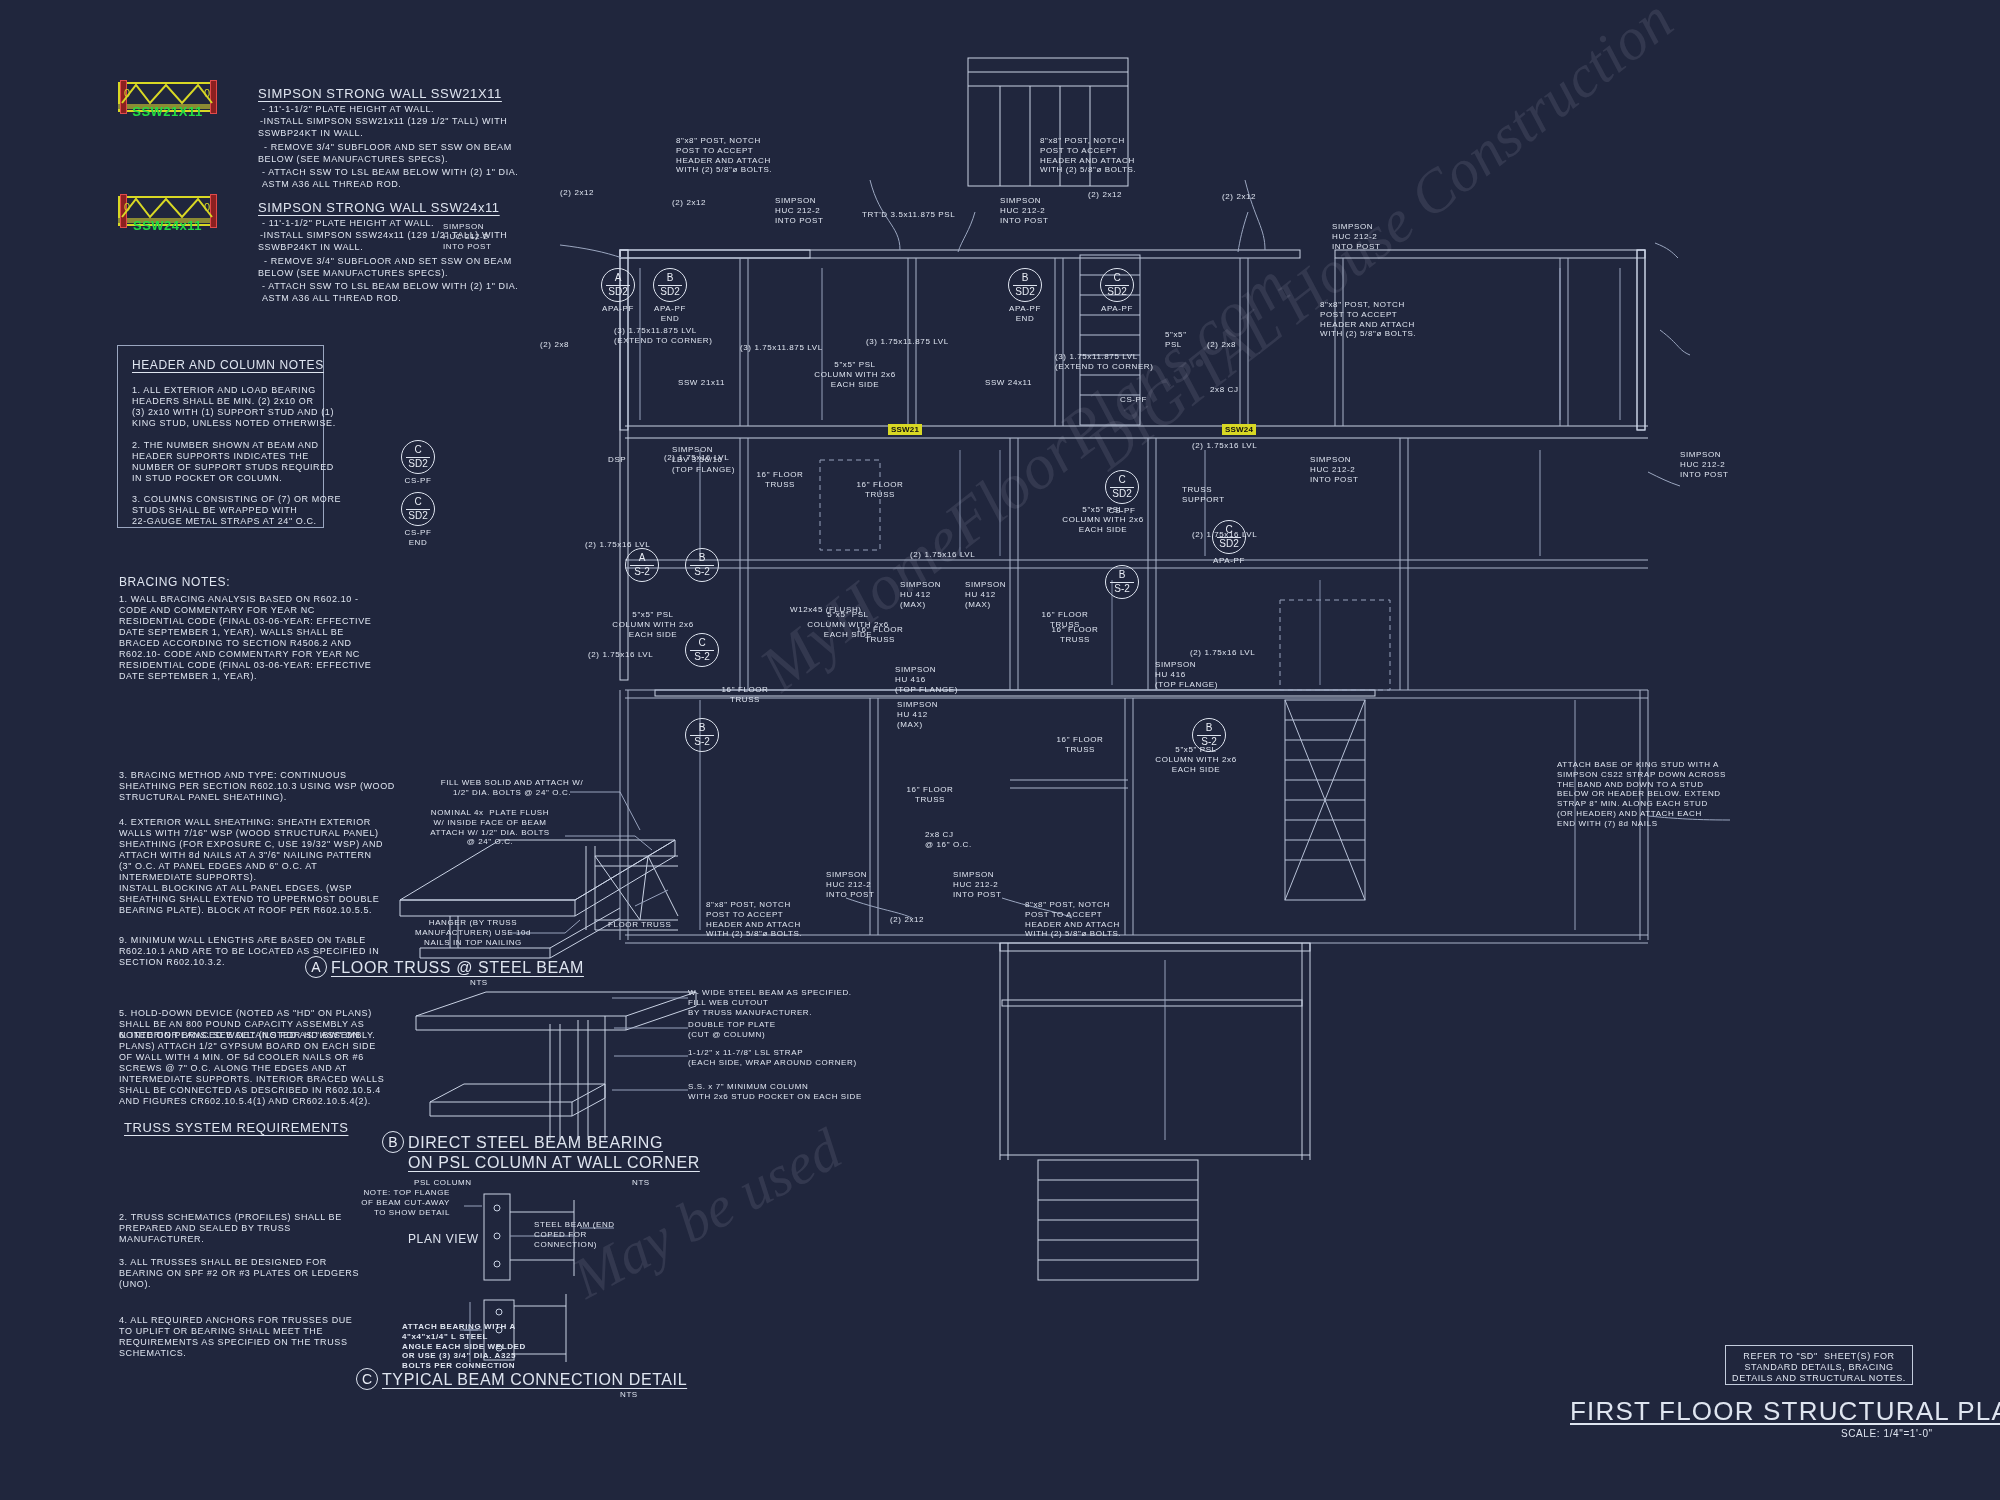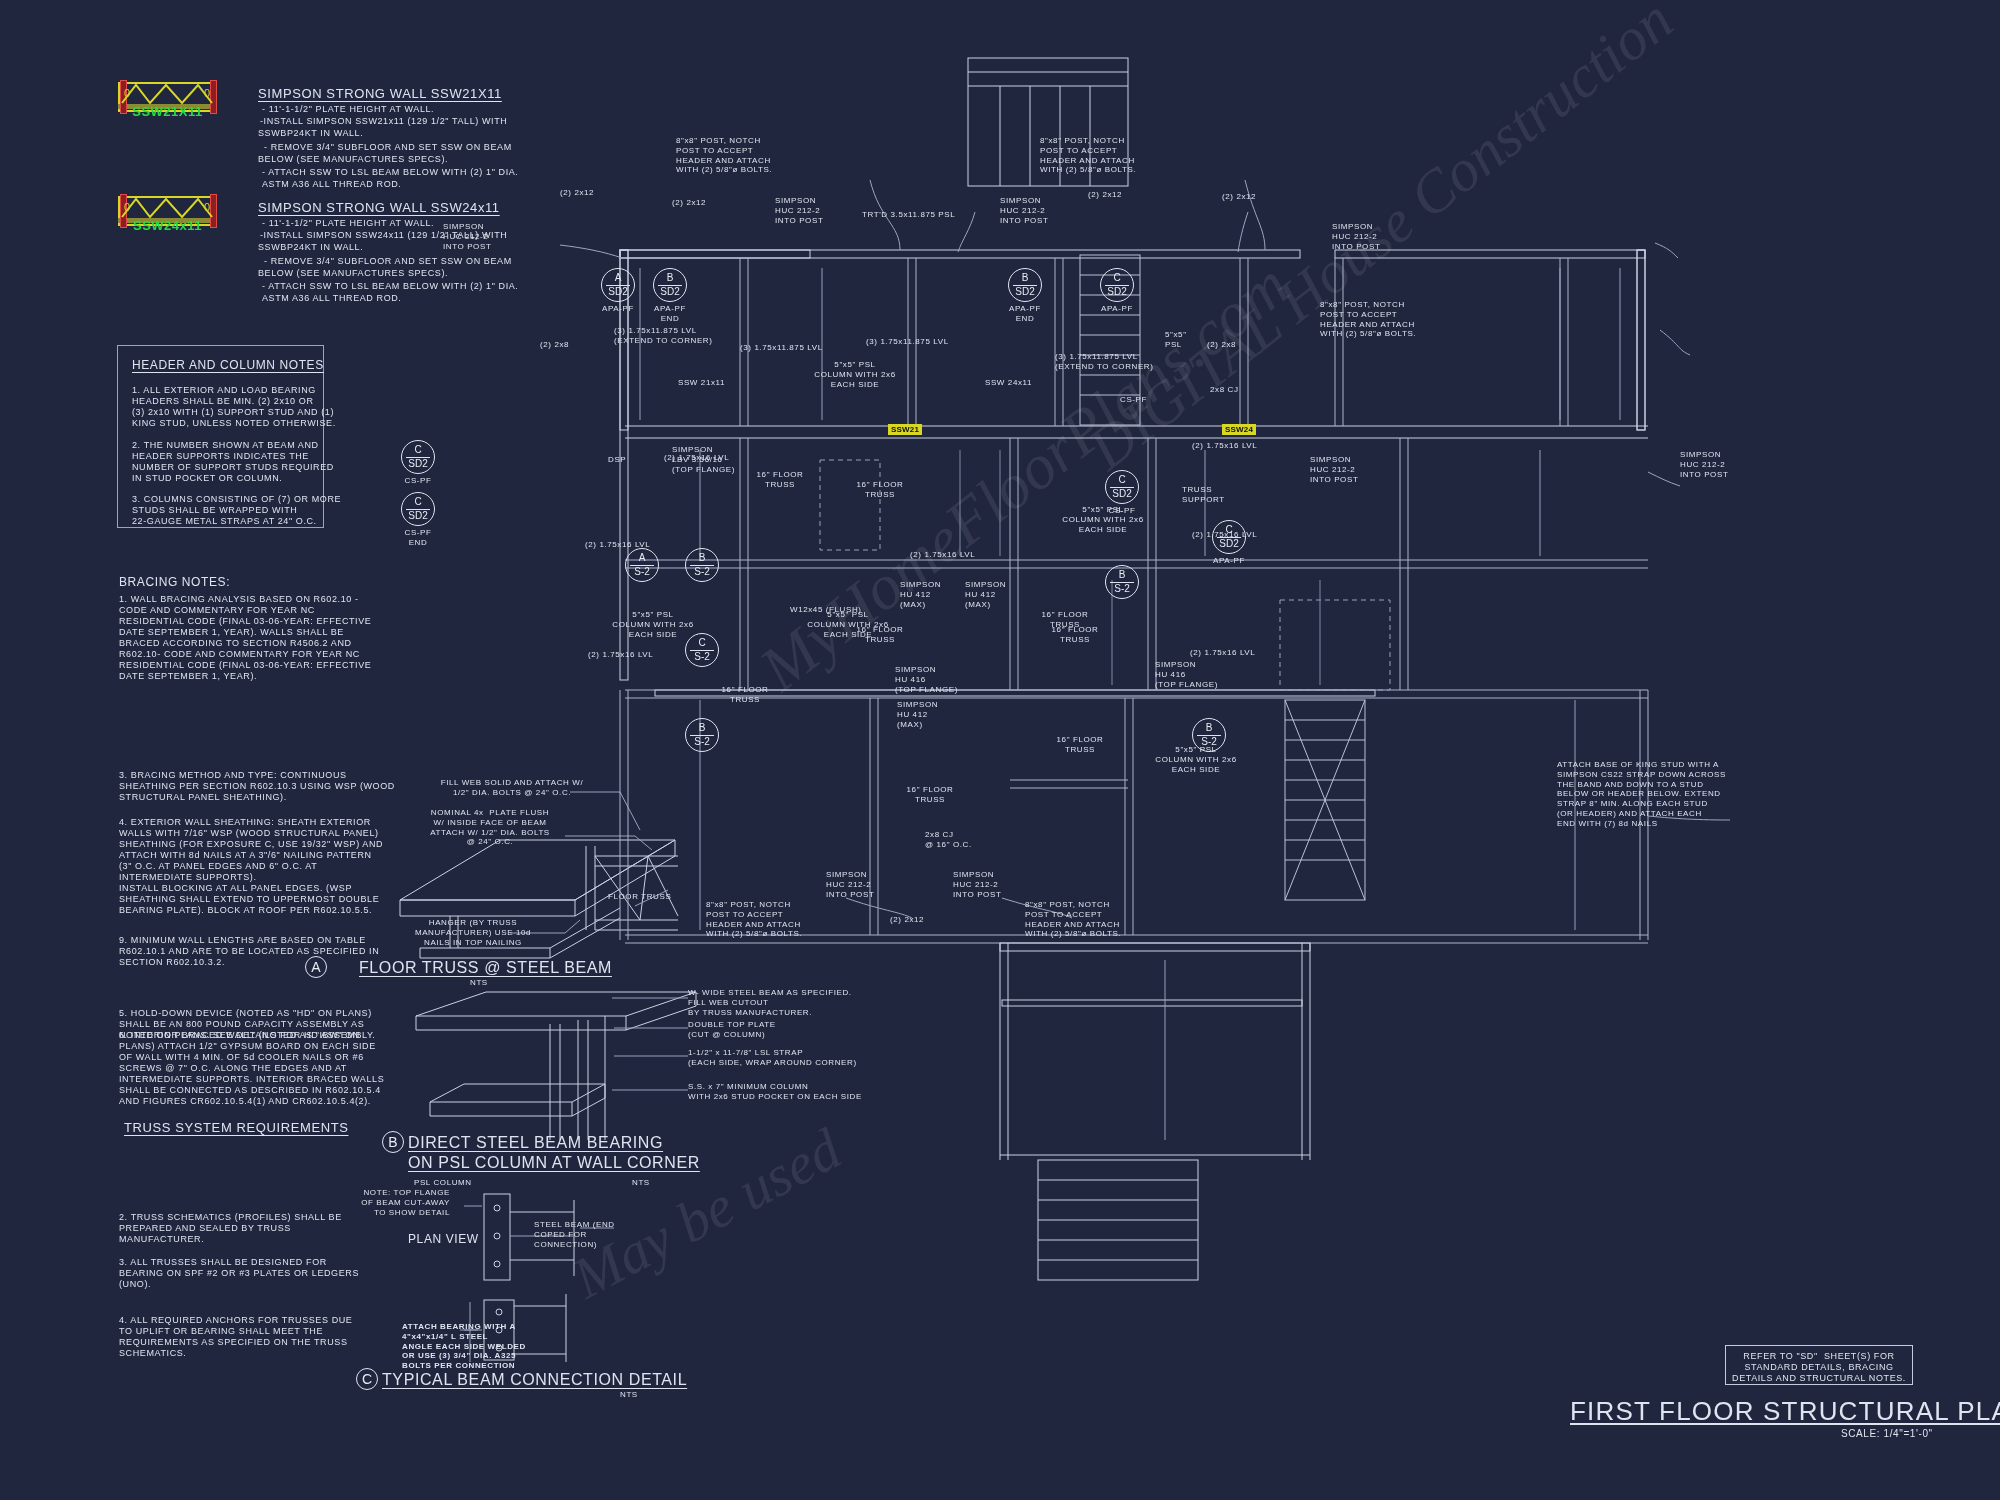--- a/index.html
+++ b/index.html
@@ -251,25 +251,25 @@
   </svg>
   <div class="abs txt t8 ctr" style="left:432px; top:778px; width:160px;">FILL WEB SOLID AND ATTACH W/
 1/2" DIA. BOLTS @ 24" O.C.</div>
   <div class="abs txt t8 ctr" style="left:410px; top:808px; width:160px;">NOMINAL 4x  PLATE FLUSH
 W/ INSIDE FACE OF BEAM
 ATTACH W/ 1/2" DIA. BOLTS
 @ 24" O.C.</div>
   <div class="abs txt t8 ctr" style="left:398px; top:918px; width:150px;">HANGER (BY TRUSS
 MANUFACTURER) USE 10d
 NAILS IN TOP NAILING</div>
-  <div class="abs txt t8" style="left:608px; top:892px;">FLOOR TRUSS</div>
+  <div class="abs txt t8" style="left:608px; top:920px;">FLOOR TRUSS</div>
   <div class="detail-tag" style="left:305px; top:956px;">
     <span>A</span>
   </div>
-  <div class="abs txt t16 uline" style="left:331px; top:958px;margin-left:28px;">FLOOR TRUSS @ STEEL BEAM</div>
+  <div class="abs txt t16 uline" style="left:331px; top:958px;">FLOOR TRUSS @ STEEL BEAM</div>
   <div class="abs txt t8" style="left:470px; top:978px;">NTS</div>
 
   <svg class="abs" style="left:400px; top:990px;" width="300" height="160" viewBox="0 0 300 160">
 
     <polygon points="16,26 86,2 296,2 226,26" class="ln"></polygon>
     <polyline points="16,26 16,40 226,40 226,26" class="ln"></polyline>
     <line x1="226" y1="40" x2="296" y2="16" class="ln"></line>
     <line x1="296" y1="2" x2="296" y2="16" class="ln"></line>
 
     <line x1="150" y1="34" x2="150" y2="150" class="ln"></line>

